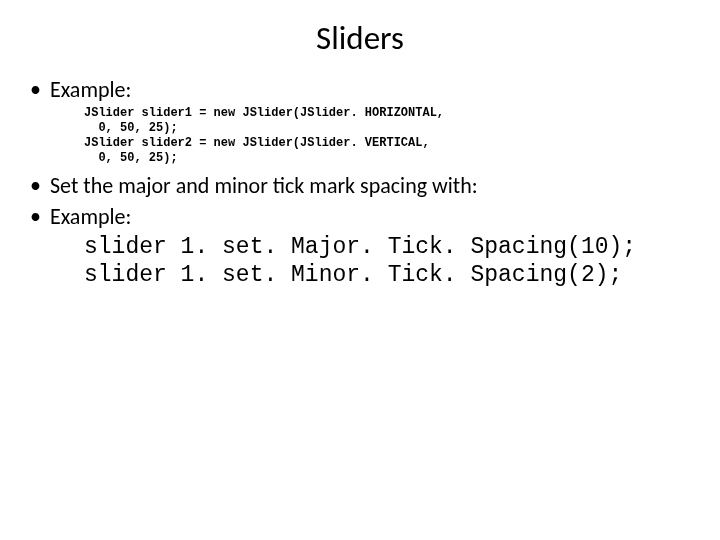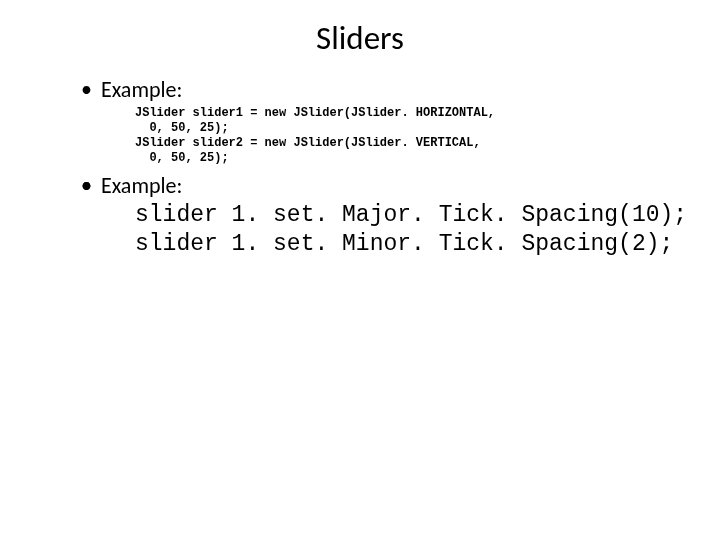--- a/index.html
+++ b/index.html
@@ -19,21 +19,21 @@
     box-sizing: border-box;
   }
   .title {
     text-align: center;
     font-size: 33px;
     margin-top: 18px;
     margin-bottom: 18px;
     font-weight: 400;
   }
   .body {
-    padding: 0 38px 0 75px;
+    padding: 0 38px 0 24px;
   }
   ul.level1 {
     list-style: none;
     padding: 0;
     margin: 0;
   }
   ul.level1 > li {
     position: relative;
     padding-left: 26px;
     margin-bottom: 4px;
@@ -107,20 +107,21 @@
 
       <li>
         <span>Example:</span>
         <div class="code">JSlider slider1 = new JSlider(JSlider. HORIZONTAL,
   0, 50, 25);
 JSlider slider2 = new JSlider(JSlider. VERTICAL,
   0, 50, 25);</div>
       </li>
 
       <li>
+        <span>Set the major and minor tick mark spacing with:</span>
       </li>
 
       <li>
         <span>Example:</span>
         <div class="code2">slider 1. set. Major. Tick. Spacing(10);
 slider 1. set. Minor. Tick. Spacing(2);</div>
       </li>
 
     </ul>
   </div>

